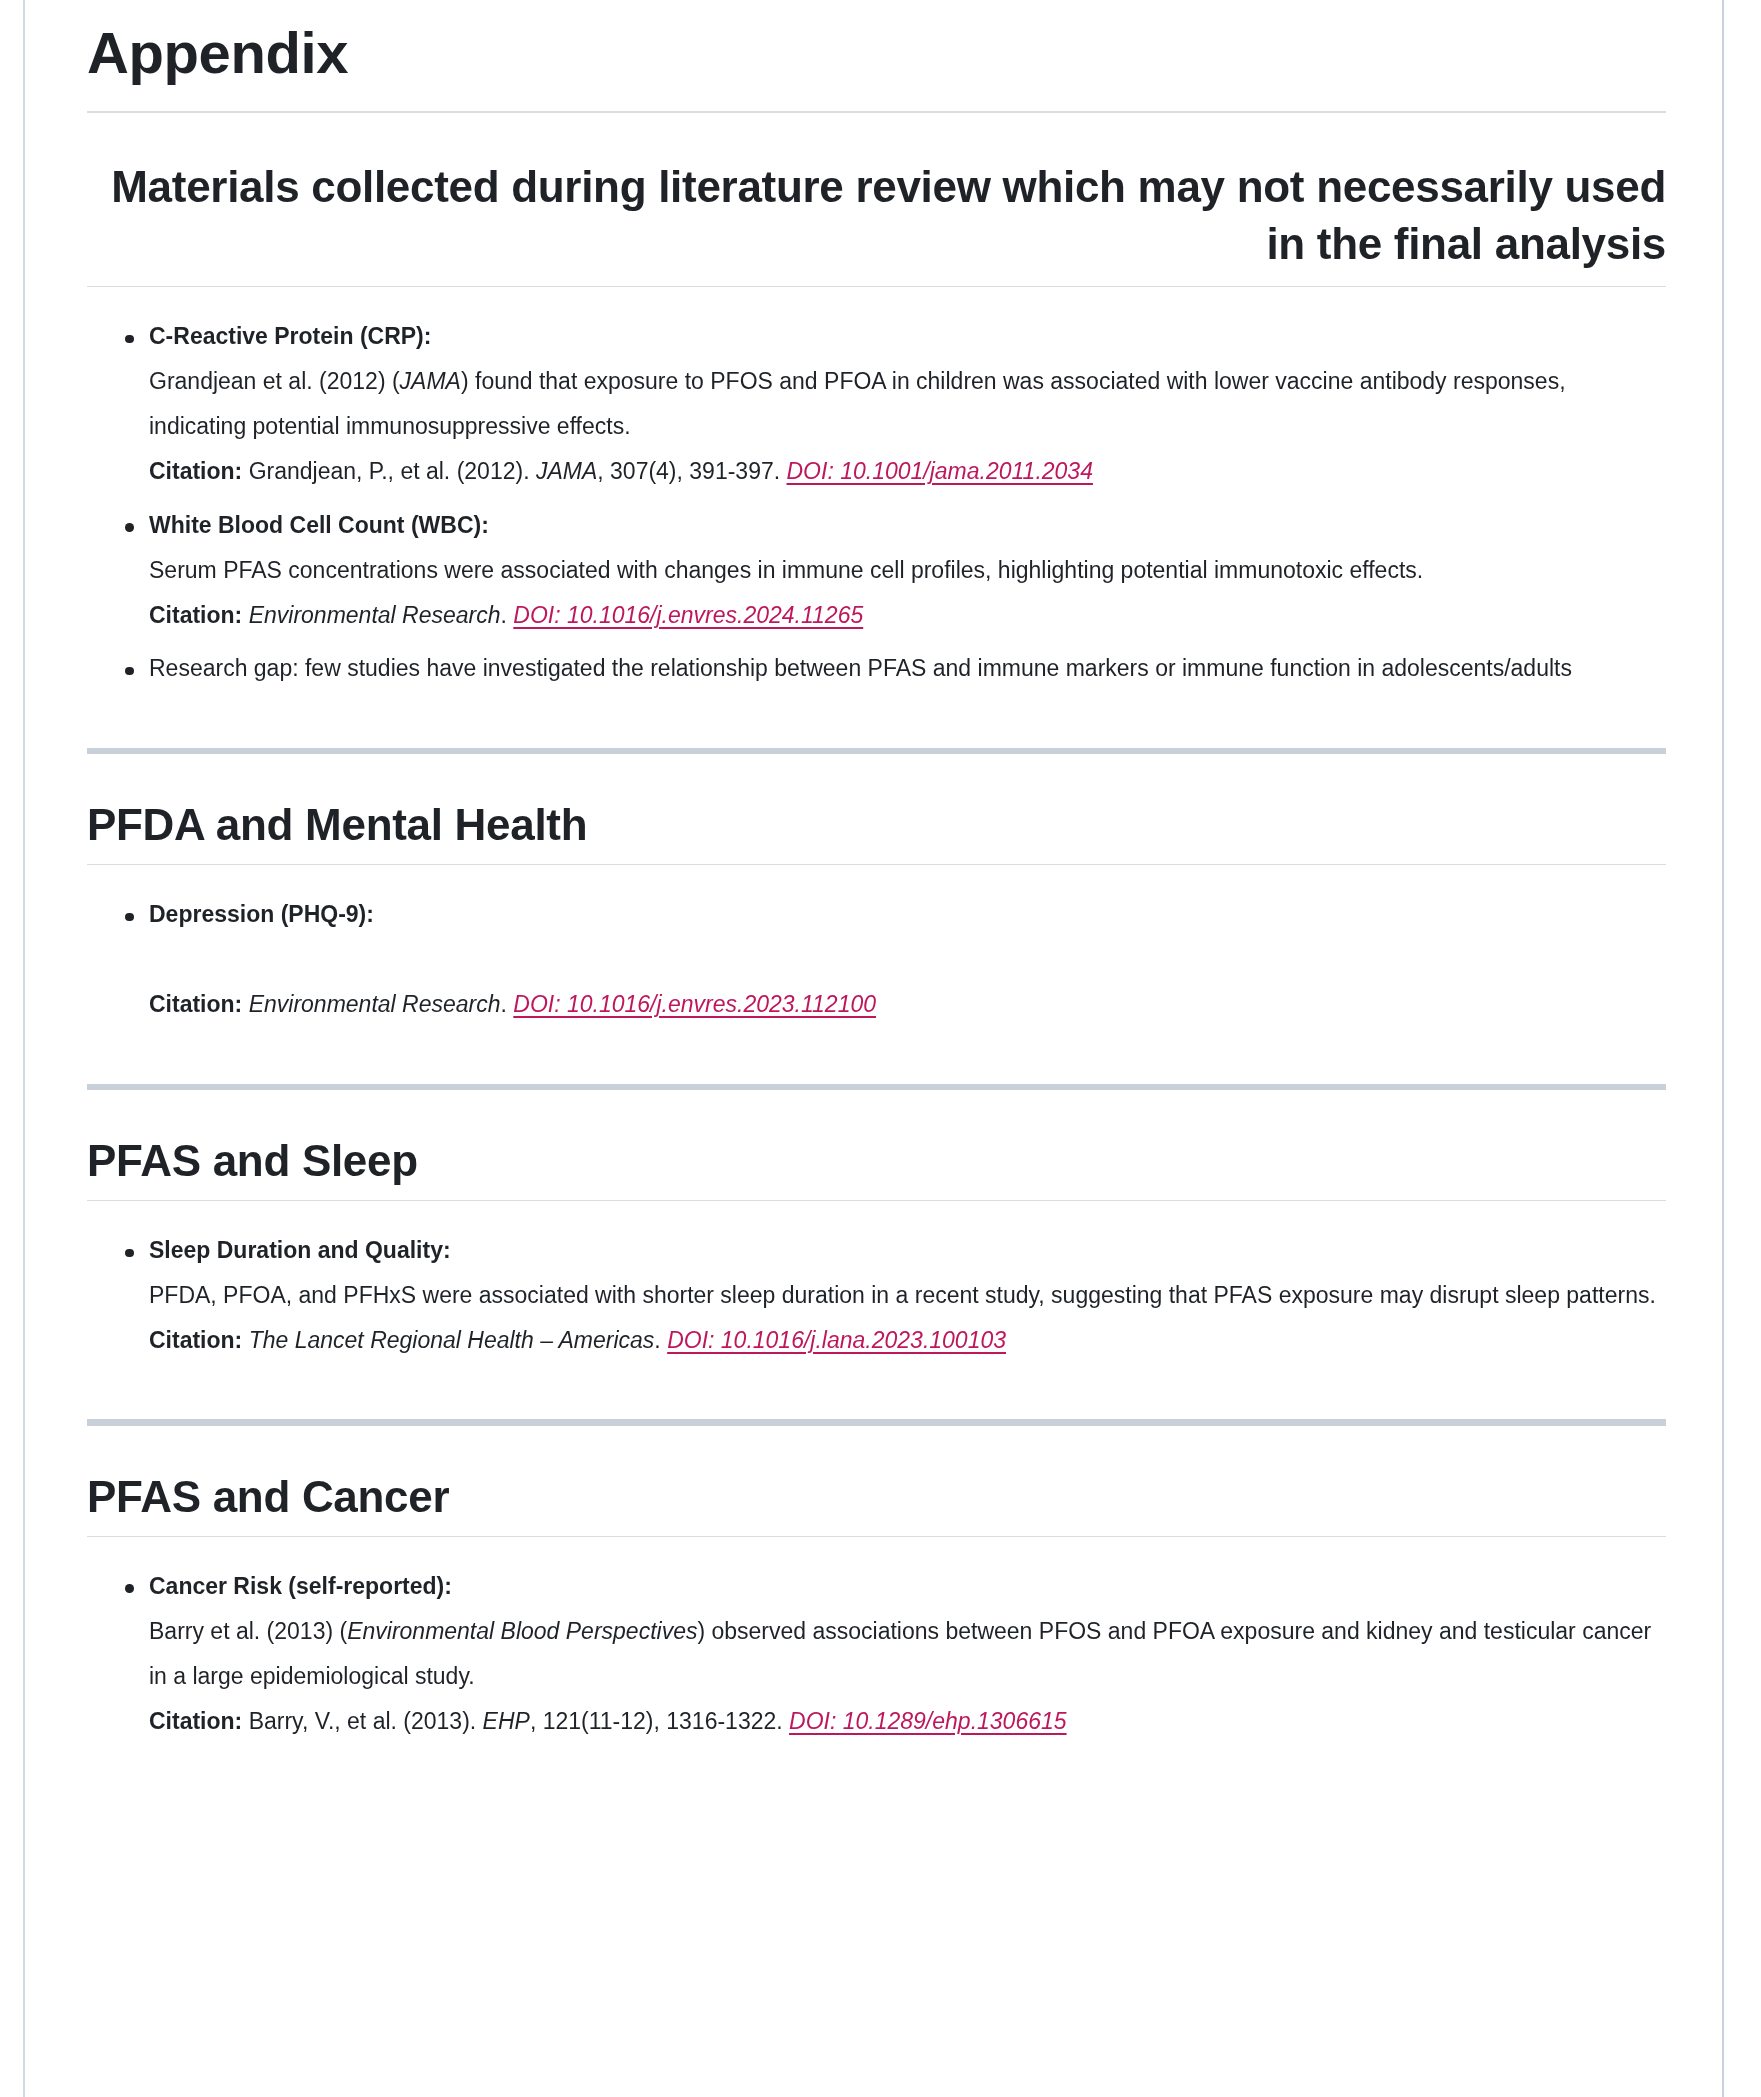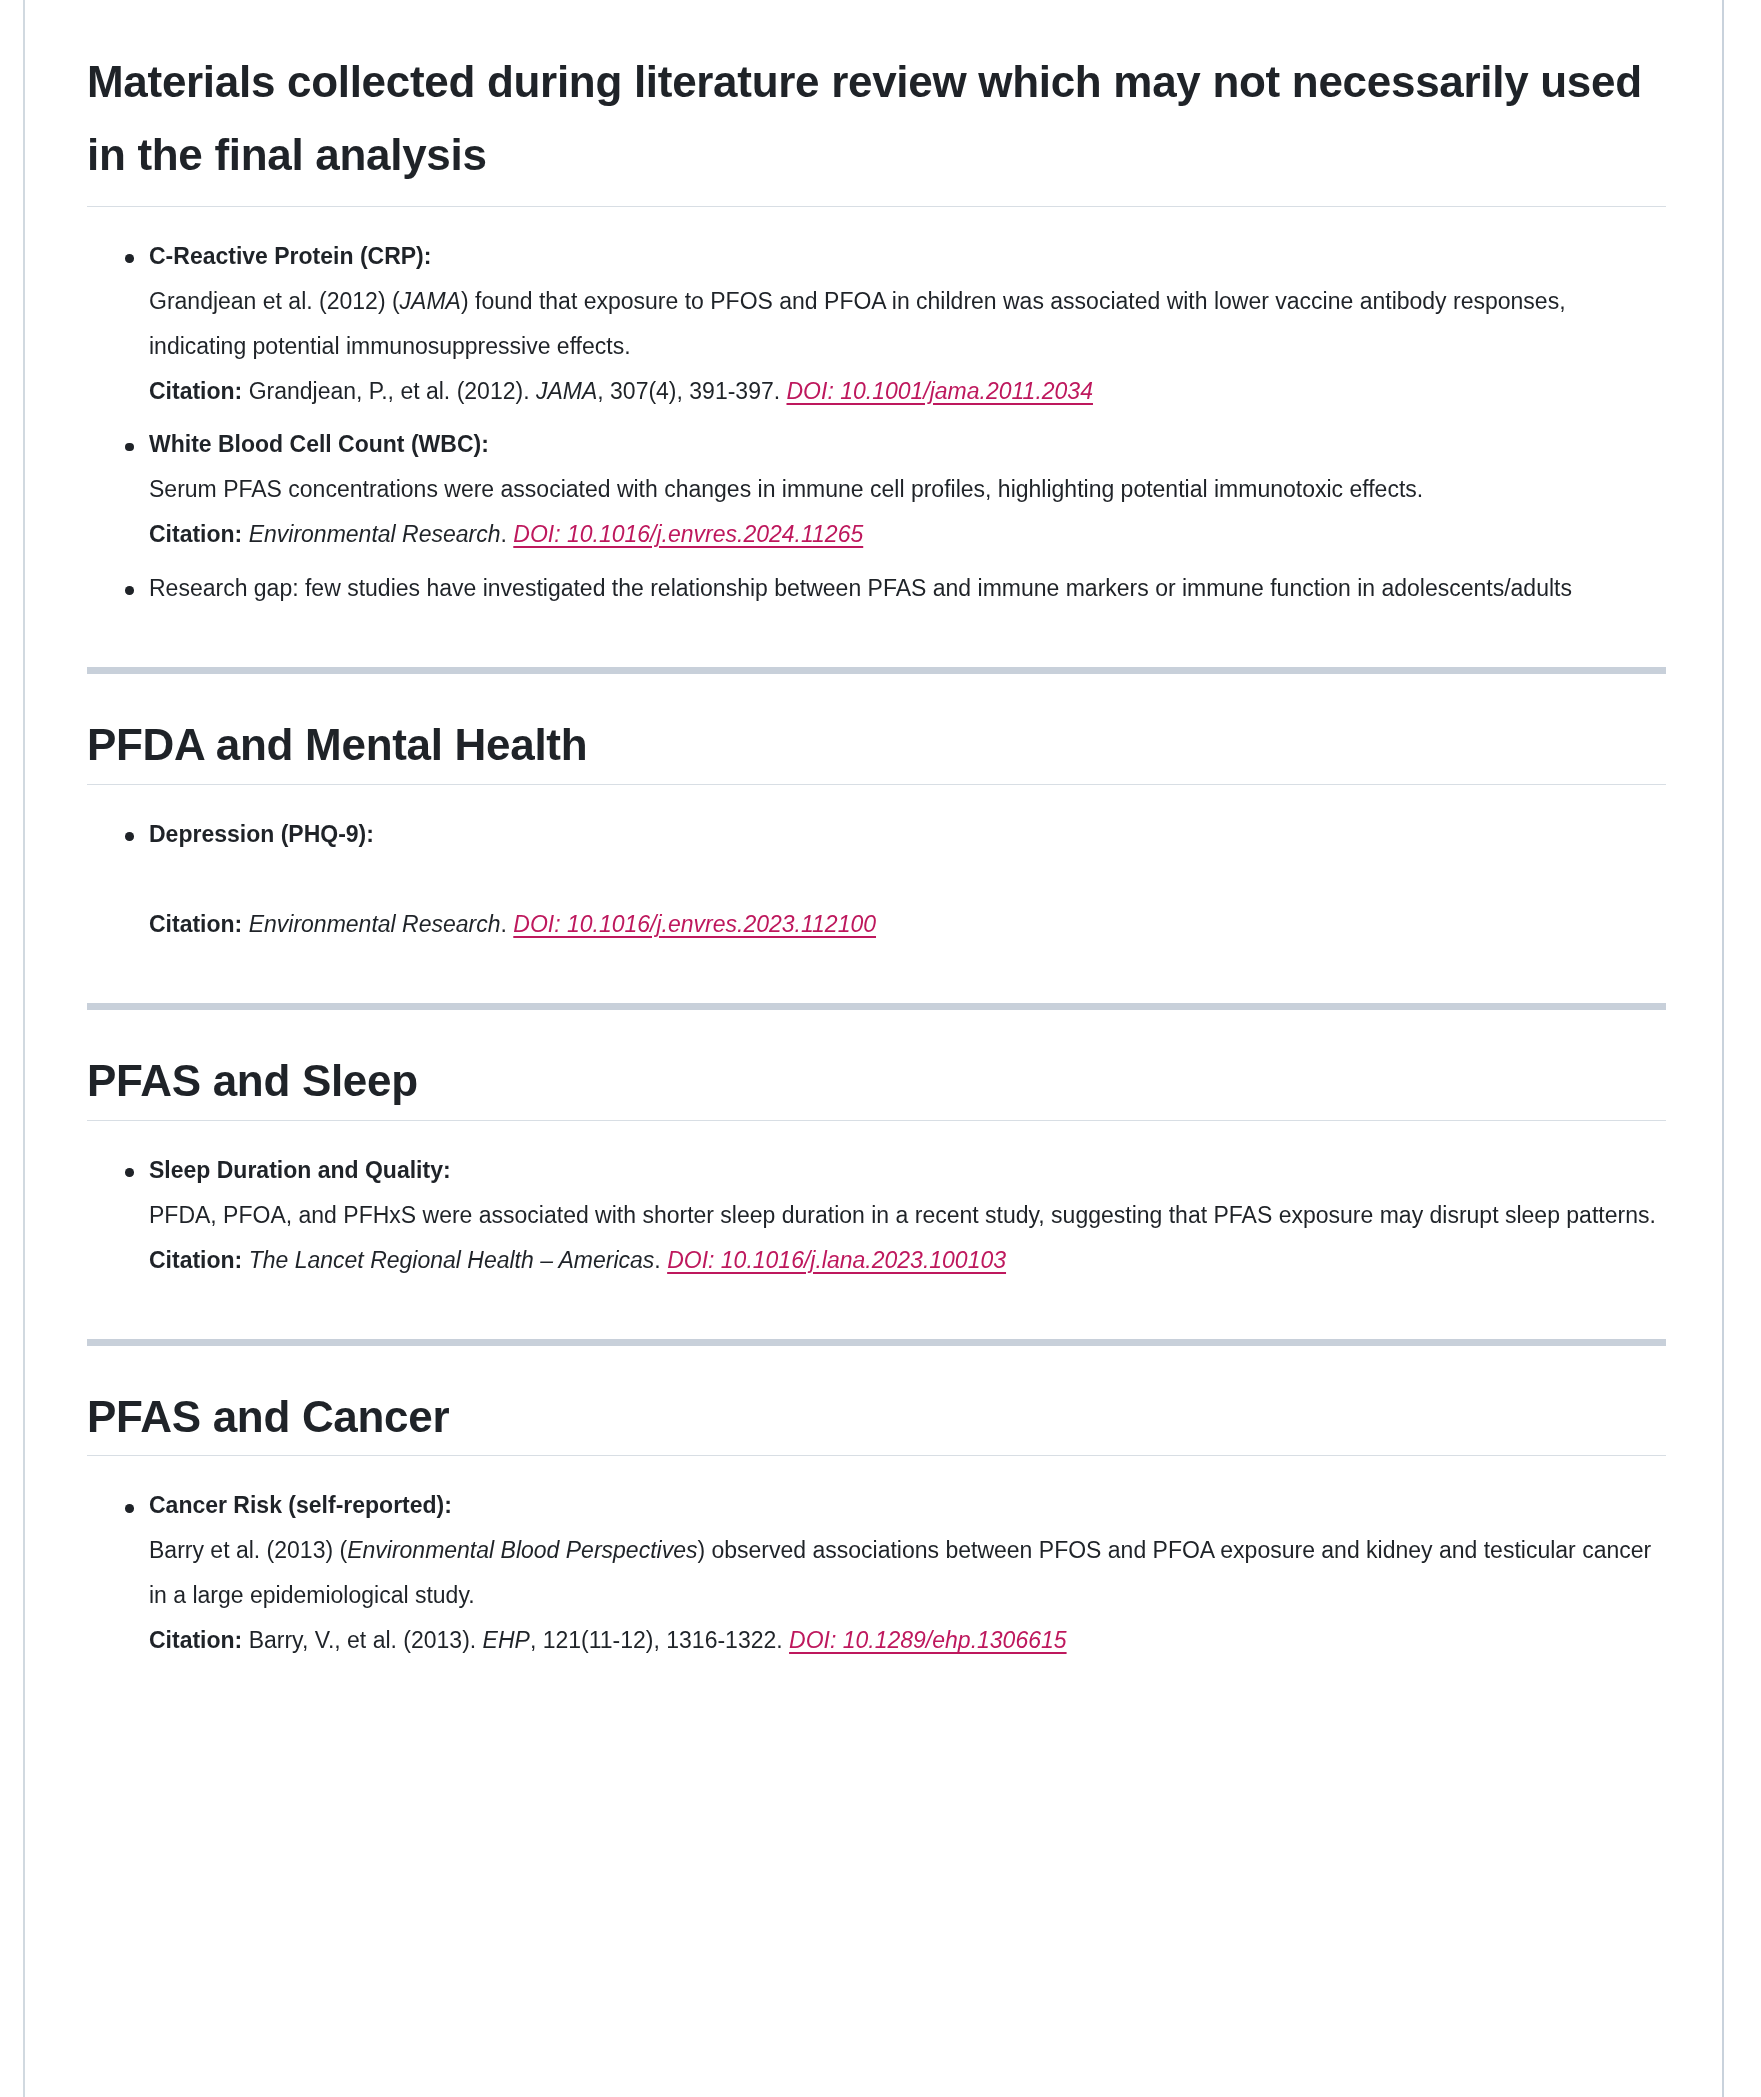--- a/index.html
+++ b/index.html
@@ -20,21 +20,21 @@
     margin: 0; padding: 20.5px 0 17px 0;
     font-size: 58px; font-weight: 700; line-height: 1.1; letter-spacing: -0.4px;
     border-bottom: 2.6px solid #d8dee4;
     height: 73px; box-sizing: content-box;
   }
   h2 {
     margin: 0; font-weight: 700; letter-spacing: -0.3px;
     border-bottom: 1.7px solid #d8dee4;
   }
   h2.subtitle {
-    font-size: 44px; line-height: 73px; padding: 45px 0 14.6px 0;
+    font-size: 44px; line-height: 57px; padding: 45px 0 14.6px 0; text-align: right;
   }
   h2.section {
     font-size: 44px; line-height: 51px; padding: 45px 0 13.7px 0;
   }
   ul { margin: 0; padding: 27px 0 0 62px; list-style: none; }
   li { position: relative; font-size: 23px; line-height: 45px; margin-bottom: 8.6px; }
   li::before {
     content: ""; position: absolute; left: -24px; top: 20.5px;
     width: 8.6px; height: 8.6px; border-radius: 50%; background: #1f2328;
   }
@@ -46,20 +46,21 @@
     border: 0; height: 6.8px; background: #c8d0da; margin: 41px 0 0 0;
   }
   .section-block .items { padding-bottom: 6.8px; }
 </style>
 </head>
 <body>
 
 <div class="page">
   <div class="content">
 
+    <h1>Appendix</h1>
     <h2 class="subtitle">Materials collected during literature review which may not necessarily used in the final analysis</h2>
 
     <div class="section-block">
       <ul class="items">
         <li>
           <span class="label">C-Reactive Protein (CRP):</span>
           <span><span>Grandjean et al. (2012) (</span><em>JAMA</em><span>) found that exposure to PFOS and PFOA in children was associated with lower vaccine antibody responses, indicating potential immunosuppressive effects.</span></span><br>
           <span class="cite-label">Citation:</span><span> Grandjean, P., et al. (2012). </span><em>JAMA</em><span>, 307(4), 391-397. </span><a href="#">DOI: 10.1001/jama.2011.2034</a>
         </li>
         <li>

